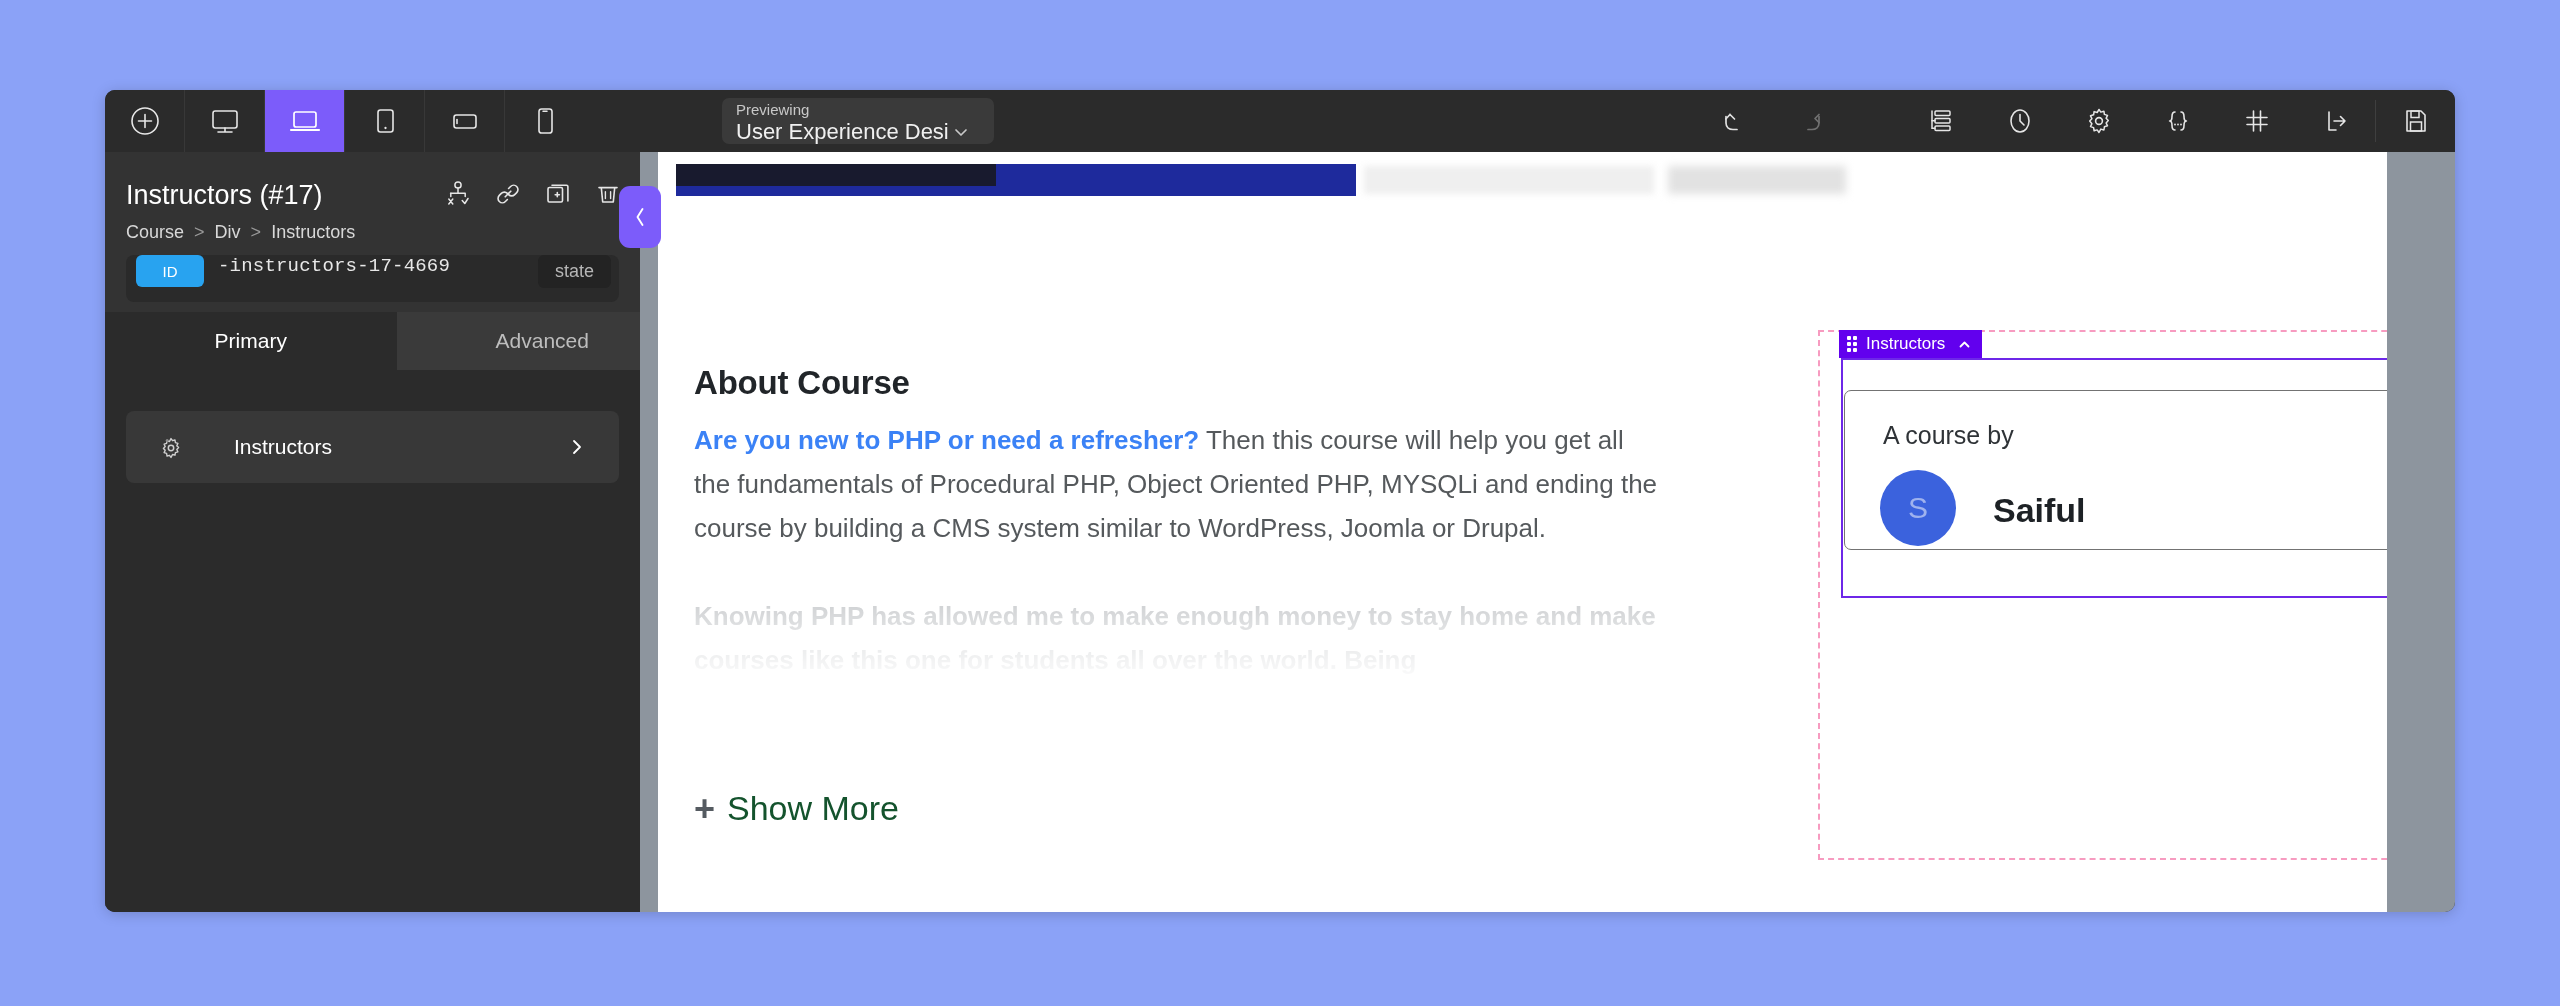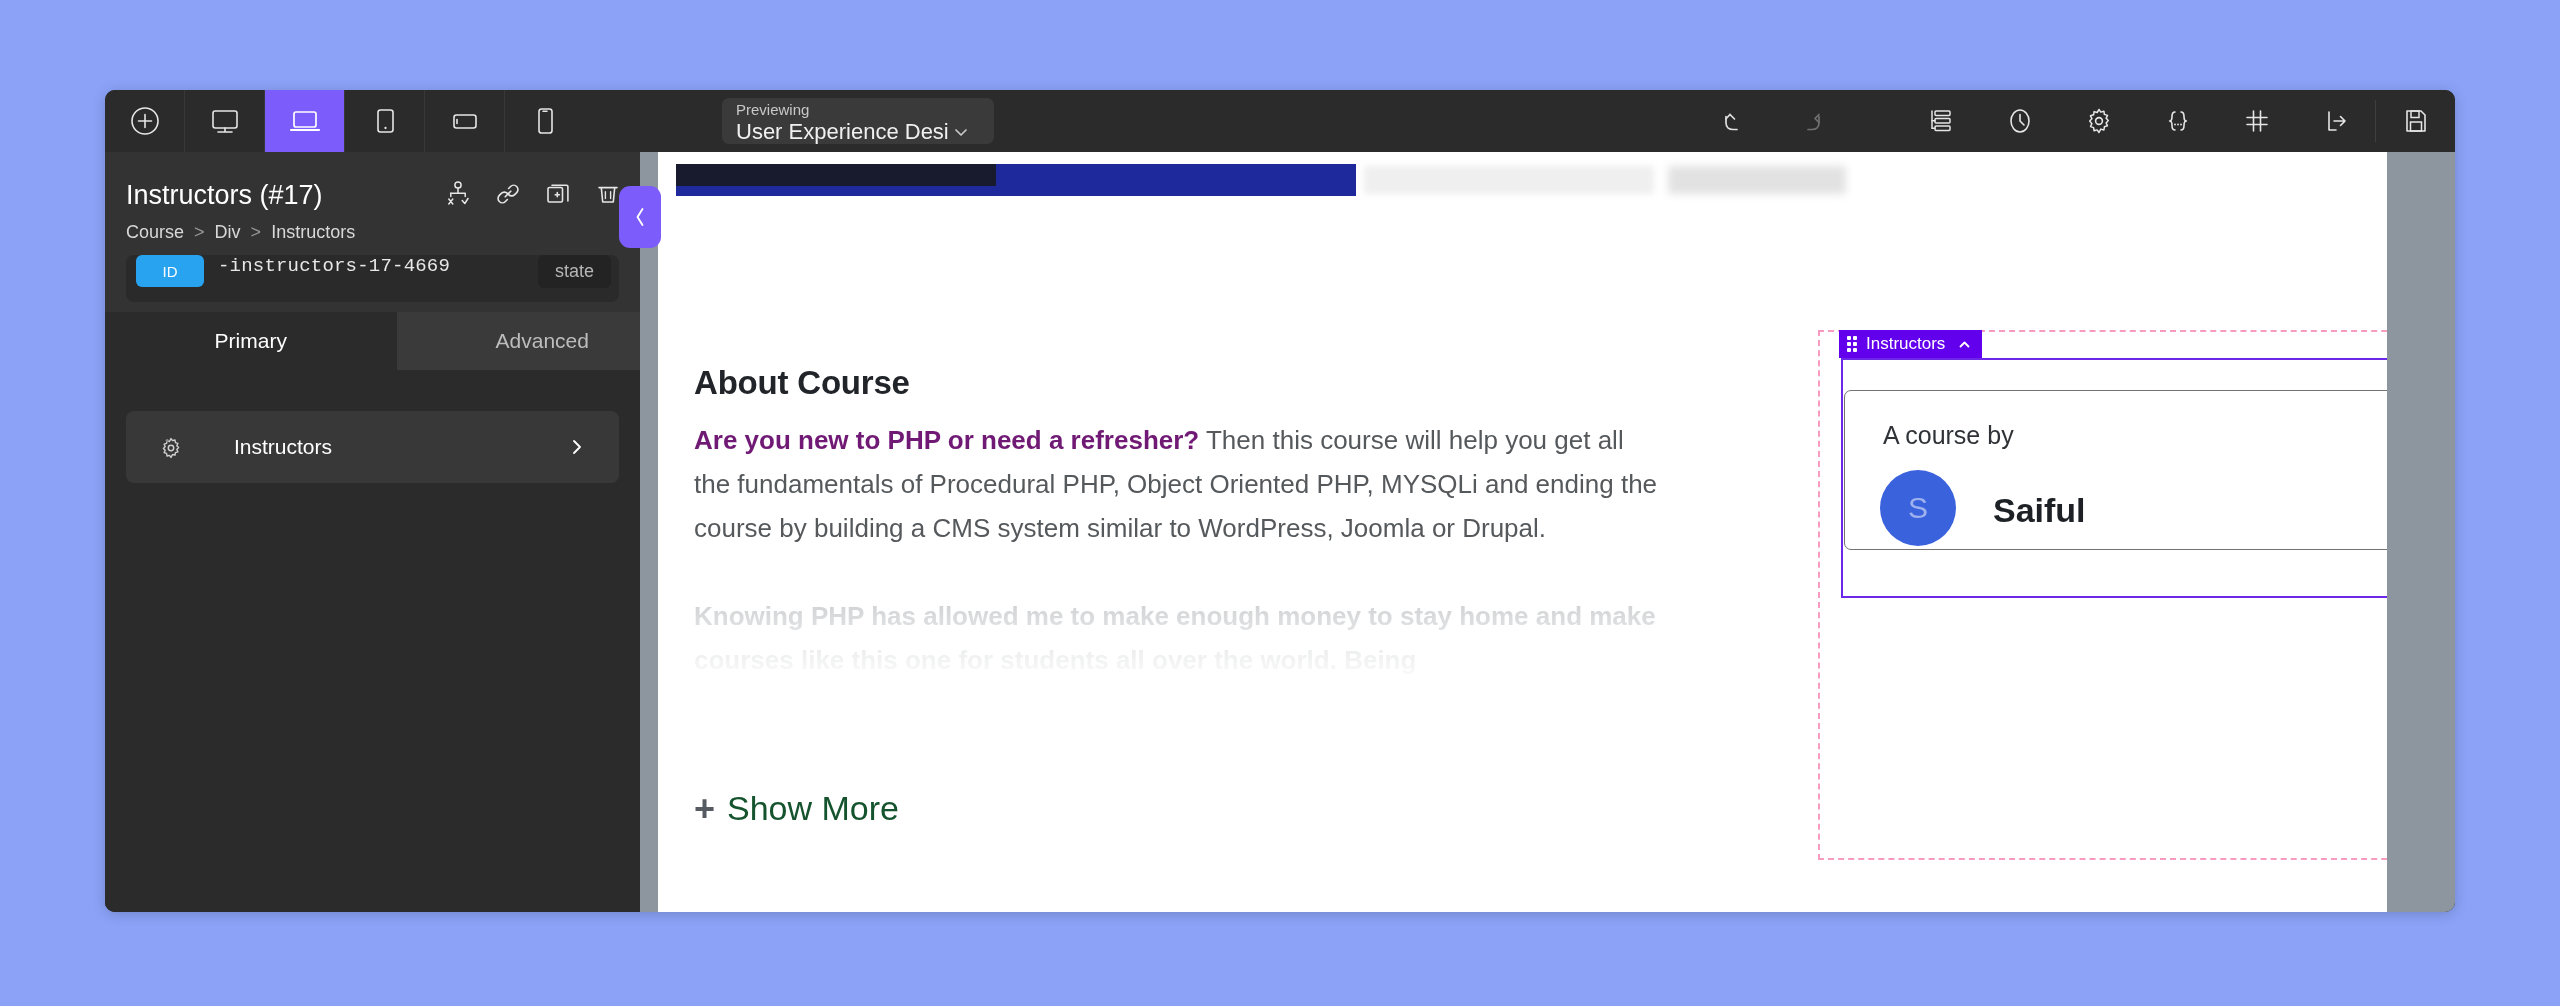--- a/index.html
+++ b/index.html
@@ -130,21 +130,21 @@
   #banner-gray2{position:absolute;left:1010px;top:14px;width:178px;height:28px;background:#e2e2e2;filter:blur(4px);}
 
   
   #about-title{
     position:absolute;left:36px;top:212px;font-size:33px;font-weight:bold;color:#212529;
     letter-spacing:-.2px;
   }
   #about-para{
     position:absolute;left:36px;top:266px;width:965px;font-size:26px;line-height:44px;color:#55595c;
   }
-  #about-para b{color:#701a75;font-weight:bold;}
+  #about-para b{color:#3b82f6;font-weight:bold;}
   #about-faded{
     position:absolute;left:36px;top:442px;width:990px;font-size:26px;line-height:44px;
     font-weight:bold;color:#8a8f94;overflow:hidden;height:92px;
     -webkit-mask-image:linear-gradient(180deg,rgba(0,0,0,.45) 0%,rgba(0,0,0,.18) 55%,rgba(0,0,0,0) 100%);
     mask-image:linear-gradient(180deg,rgba(0,0,0,.45) 0%,rgba(0,0,0,.18) 55%,rgba(0,0,0,0) 100%);
   }
   #show-more{
     position:absolute;left:36px;top:637px;display:flex;align-items:center;cursor:pointer;
   }
   #show-more .plus{font-size:36px;color:#555b61;font-weight:bold;line-height:30px;}

